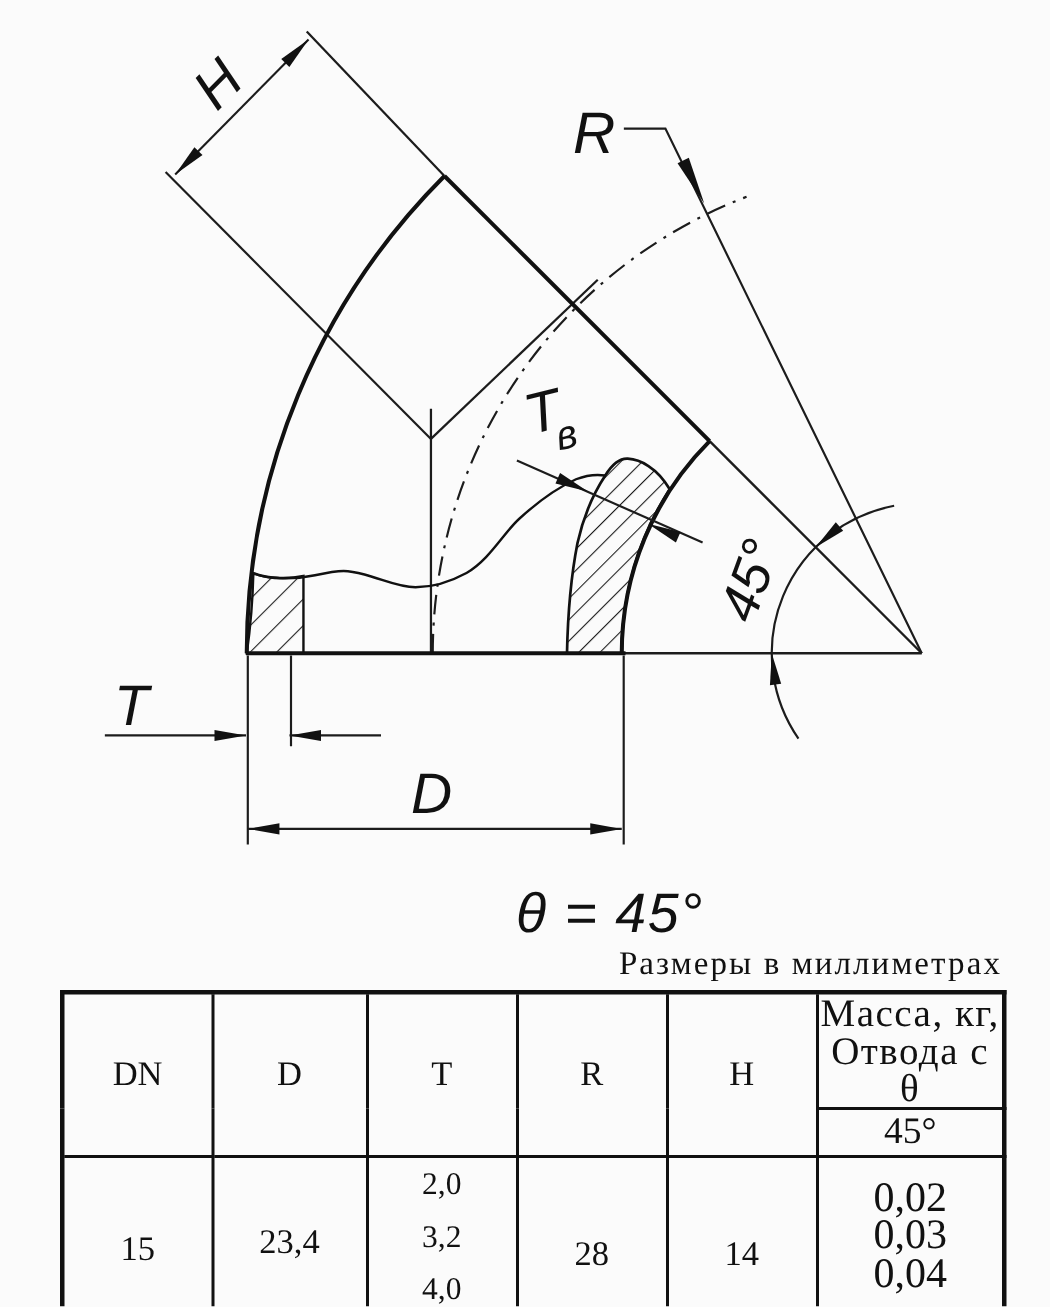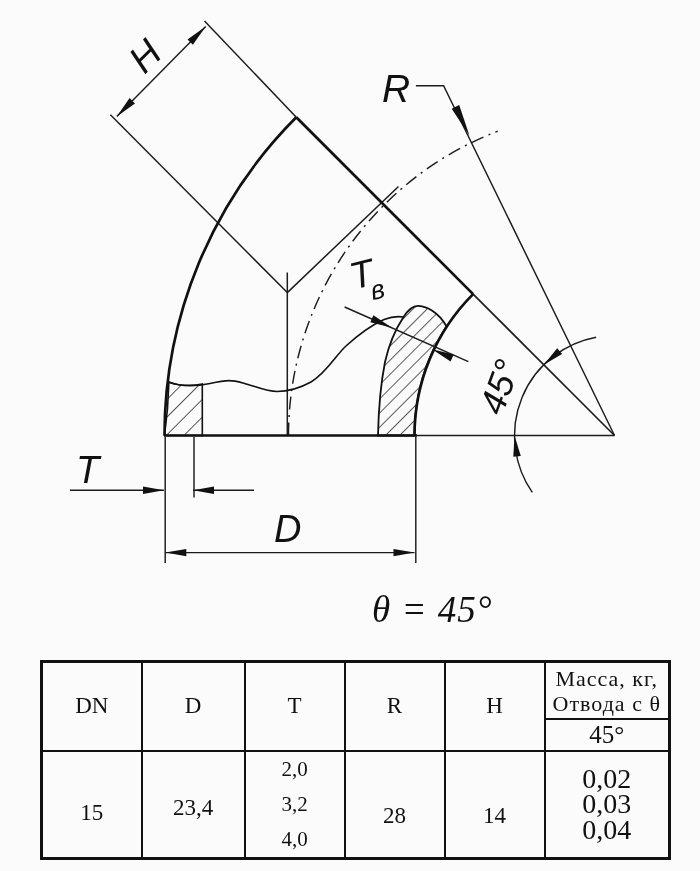--- a/index.html
+++ b/index.html
@@ -1,18 +1,18 @@
 <!DOCTYPE html>
 <html><head>
 <meta charset="utf-8">
 <style>
 html,body{margin:0;padding:0;background:#fbfbfb;}
 #page{position:relative;width:700px;height:871px;background:#fbfbfb;overflow:hidden;
   font-family:"Liberation Sans",sans-serif;}
-#eq{position:absolute;left:372px;top:588px;font-size:37px;font-style:italic;color:#111;letter-spacing:1px;font-family:Liberation Serif, serif;}
+#eq{position:absolute;left:344px;top:588px;font-size:37px;font-style:italic;color:#111;letter-spacing:1px;}
 #note{position:absolute;right:32px;top:629px;font-size:22px;letter-spacing:1.4px;color:#111;
   font-family:"Liberation Serif",serif;}
 table{position:absolute;left:40px;top:660px;border-collapse:collapse;table-layout:fixed;border:3px solid #111;
   font-family:"Liberation Serif",serif;font-size:23px;color:#111;}
 td{border:2px solid #111;text-align:center;vertical-align:middle;padding:0;}
 </style>
 </head>
 <body>
 <div id="page">
 
@@ -95,38 +95,39 @@
 <text x="382" y="102" font-size="39" font-style="italic" fill="#111">R</text>
 
 <text x="350" y="289" font-size="38" font-style="italic" fill="#111" transform="rotate(-14 355 275)">T</text>
 <text x="371" y="300" font-size="27" font-style="italic" fill="#111" transform="rotate(-14 373 293)">в</text>
 
 <text x="500" y="399" font-size="36" font-style="italic" fill="#111" text-anchor="middle" transform="rotate(-70 500 387)">45°</text>
 </svg>
 
 <div id="eq">θ = 45°</div>
 
+<div id="note">Размеры в миллиметрах</div>
 
 <table>
 <colgroup>
         <col style="width:100px">
         <col style="width:103px">
         <col style="width:100px">
         <col style="width:100px">
         <col style="width:100px">
         <col style="width:125px">
       </colgroup>
 <tbody>
         <tr style="height:57.5px">
 <td rowspan="2">DN</td>
 <td rowspan="2">D</td>
 <td rowspan="2">T</td>
 <td rowspan="2">R</td>
 <td rowspan="2">H</td>
-<td style="font-size:22px;line-height:25px;letter-spacing:1px">Масса, кг,<br>Отвода с θ</td>
+<td style="font-size:26px;line-height:25px;letter-spacing:1px">Масса, кг,<br>Отвода с θ</td>
 </tr>
 <tr style="height:31.5px">
 <td style="font-size:25px">45°</td>
 </tr>
 <tr style="height:85.5px">
 <td style="padding-top:17px">15</td>
 <td style="padding-top:7px">23,4</td>
 <td style="font-size:21px;line-height:35px">2,0<br>3,2<br>4,0</td>
 <td style="padding-top:23px">28</td>
 <td style="padding-top:23px">14</td>

